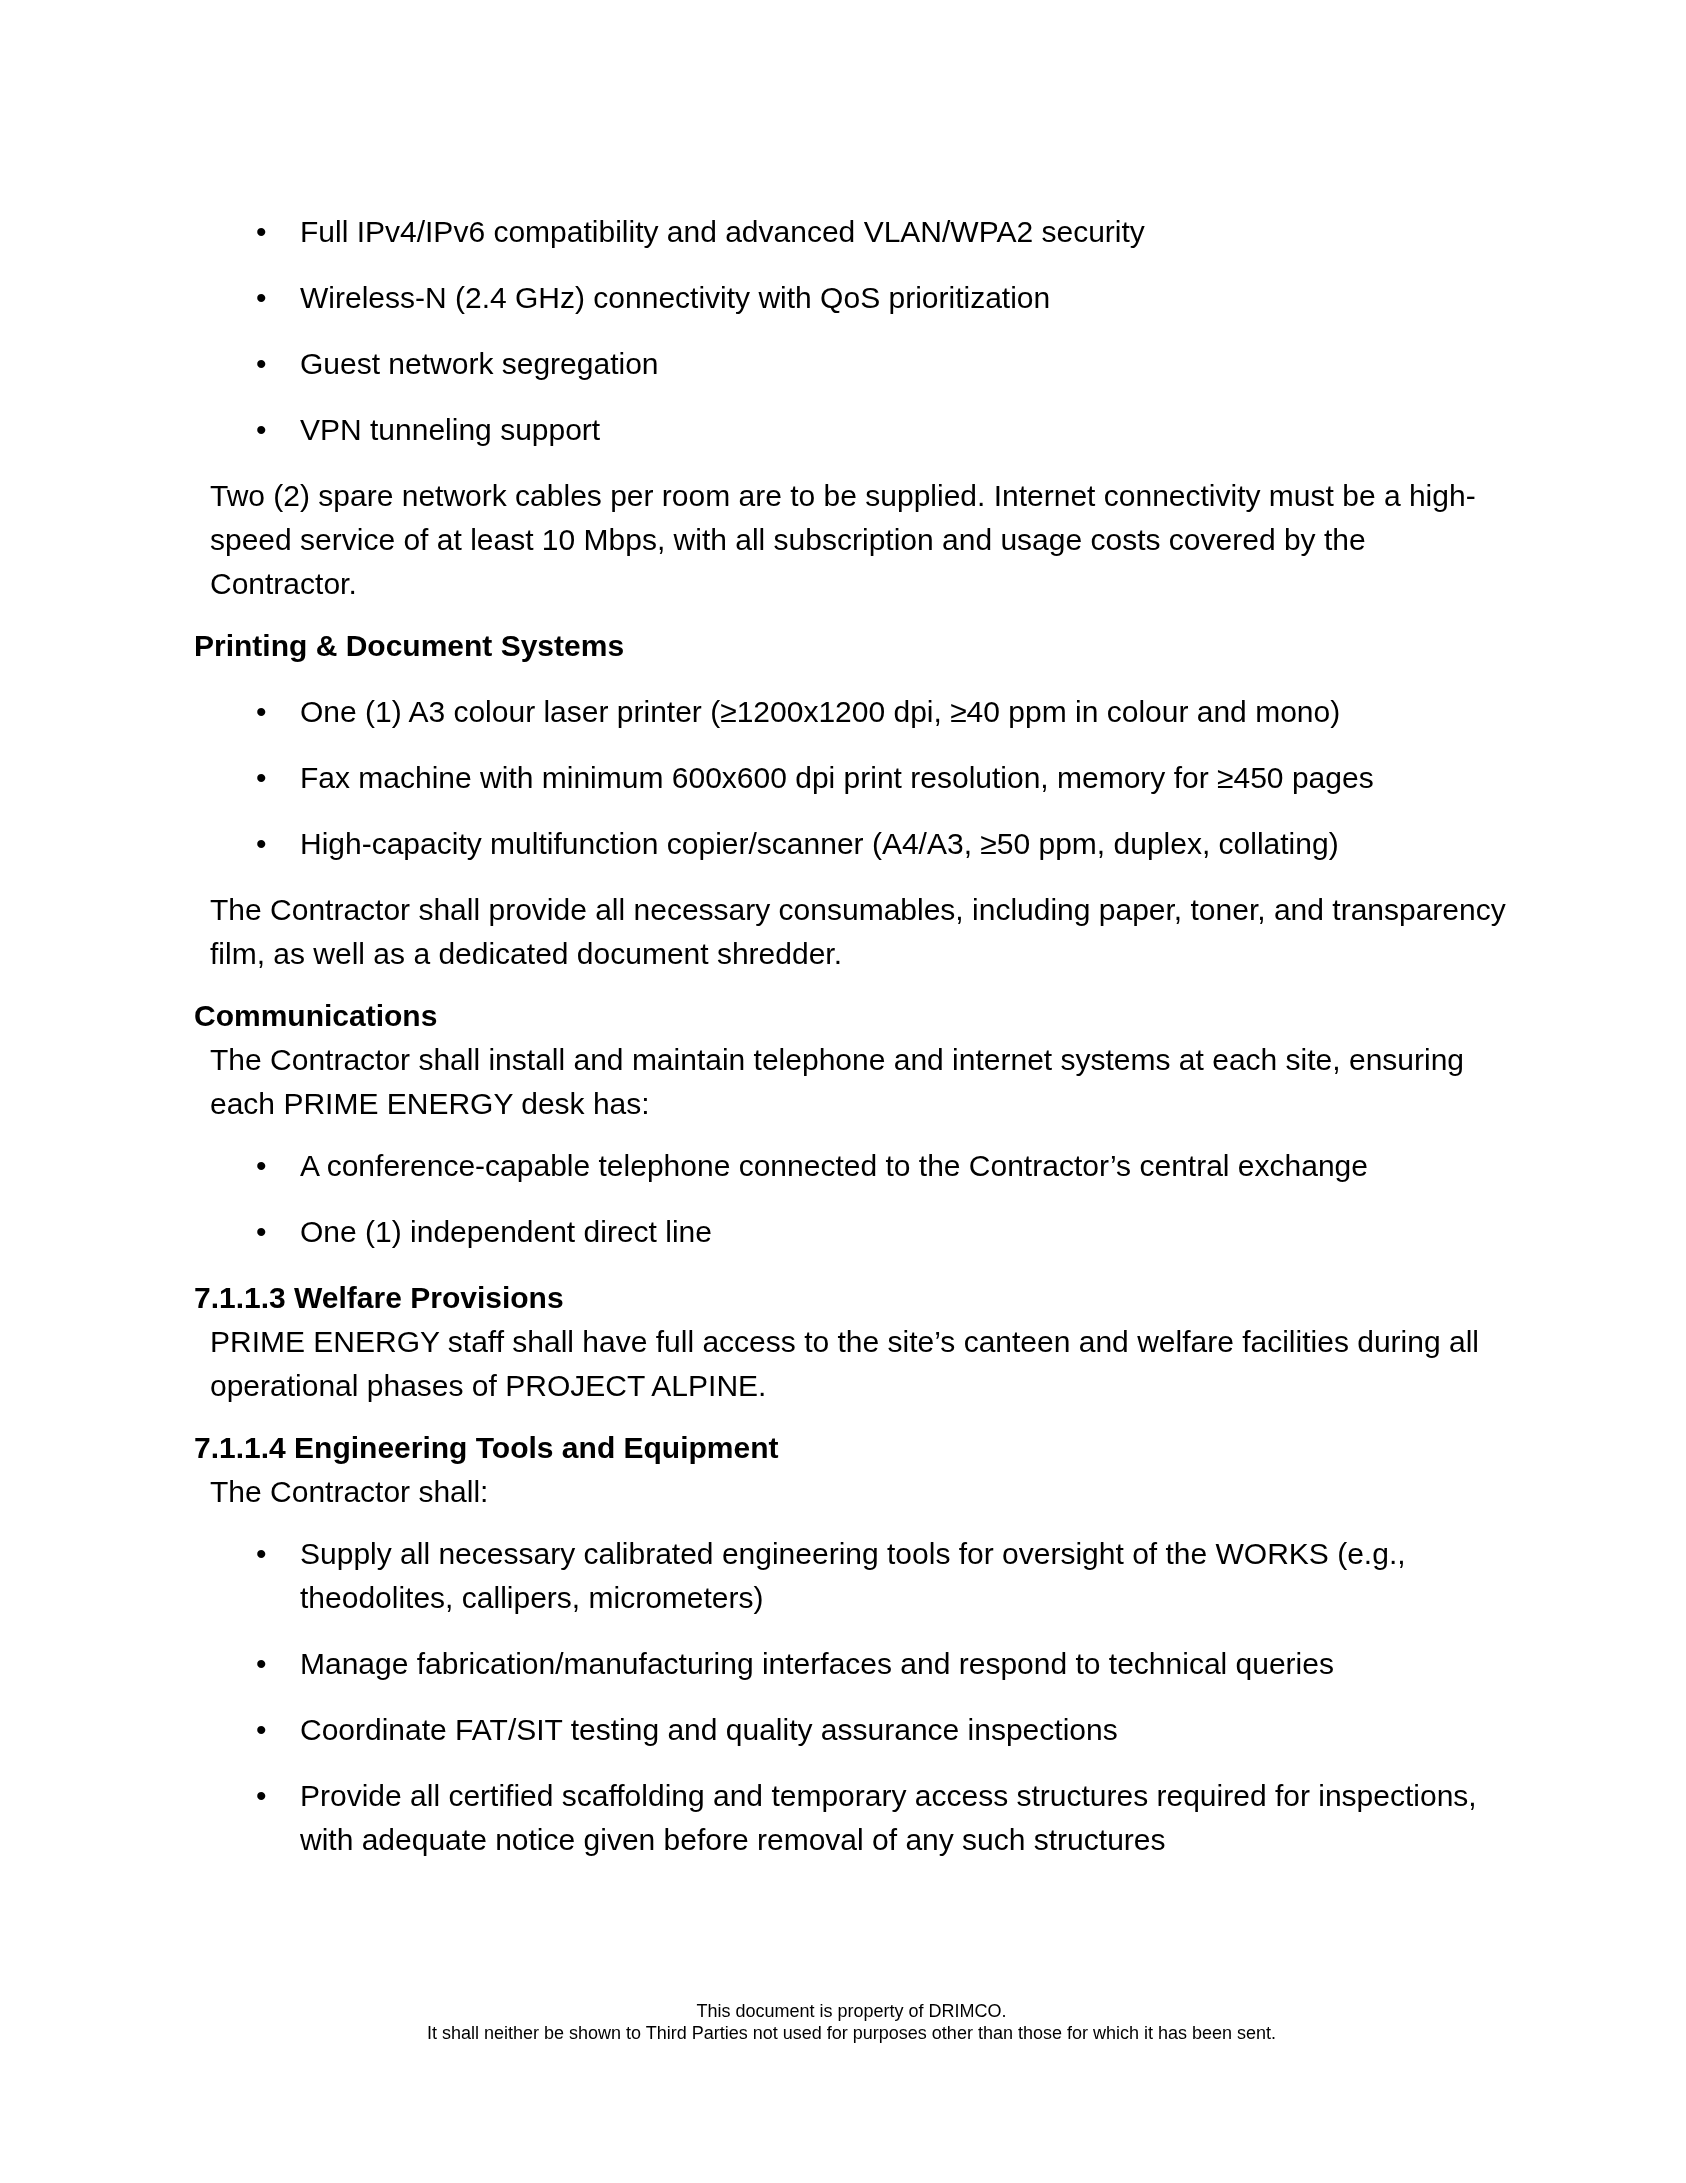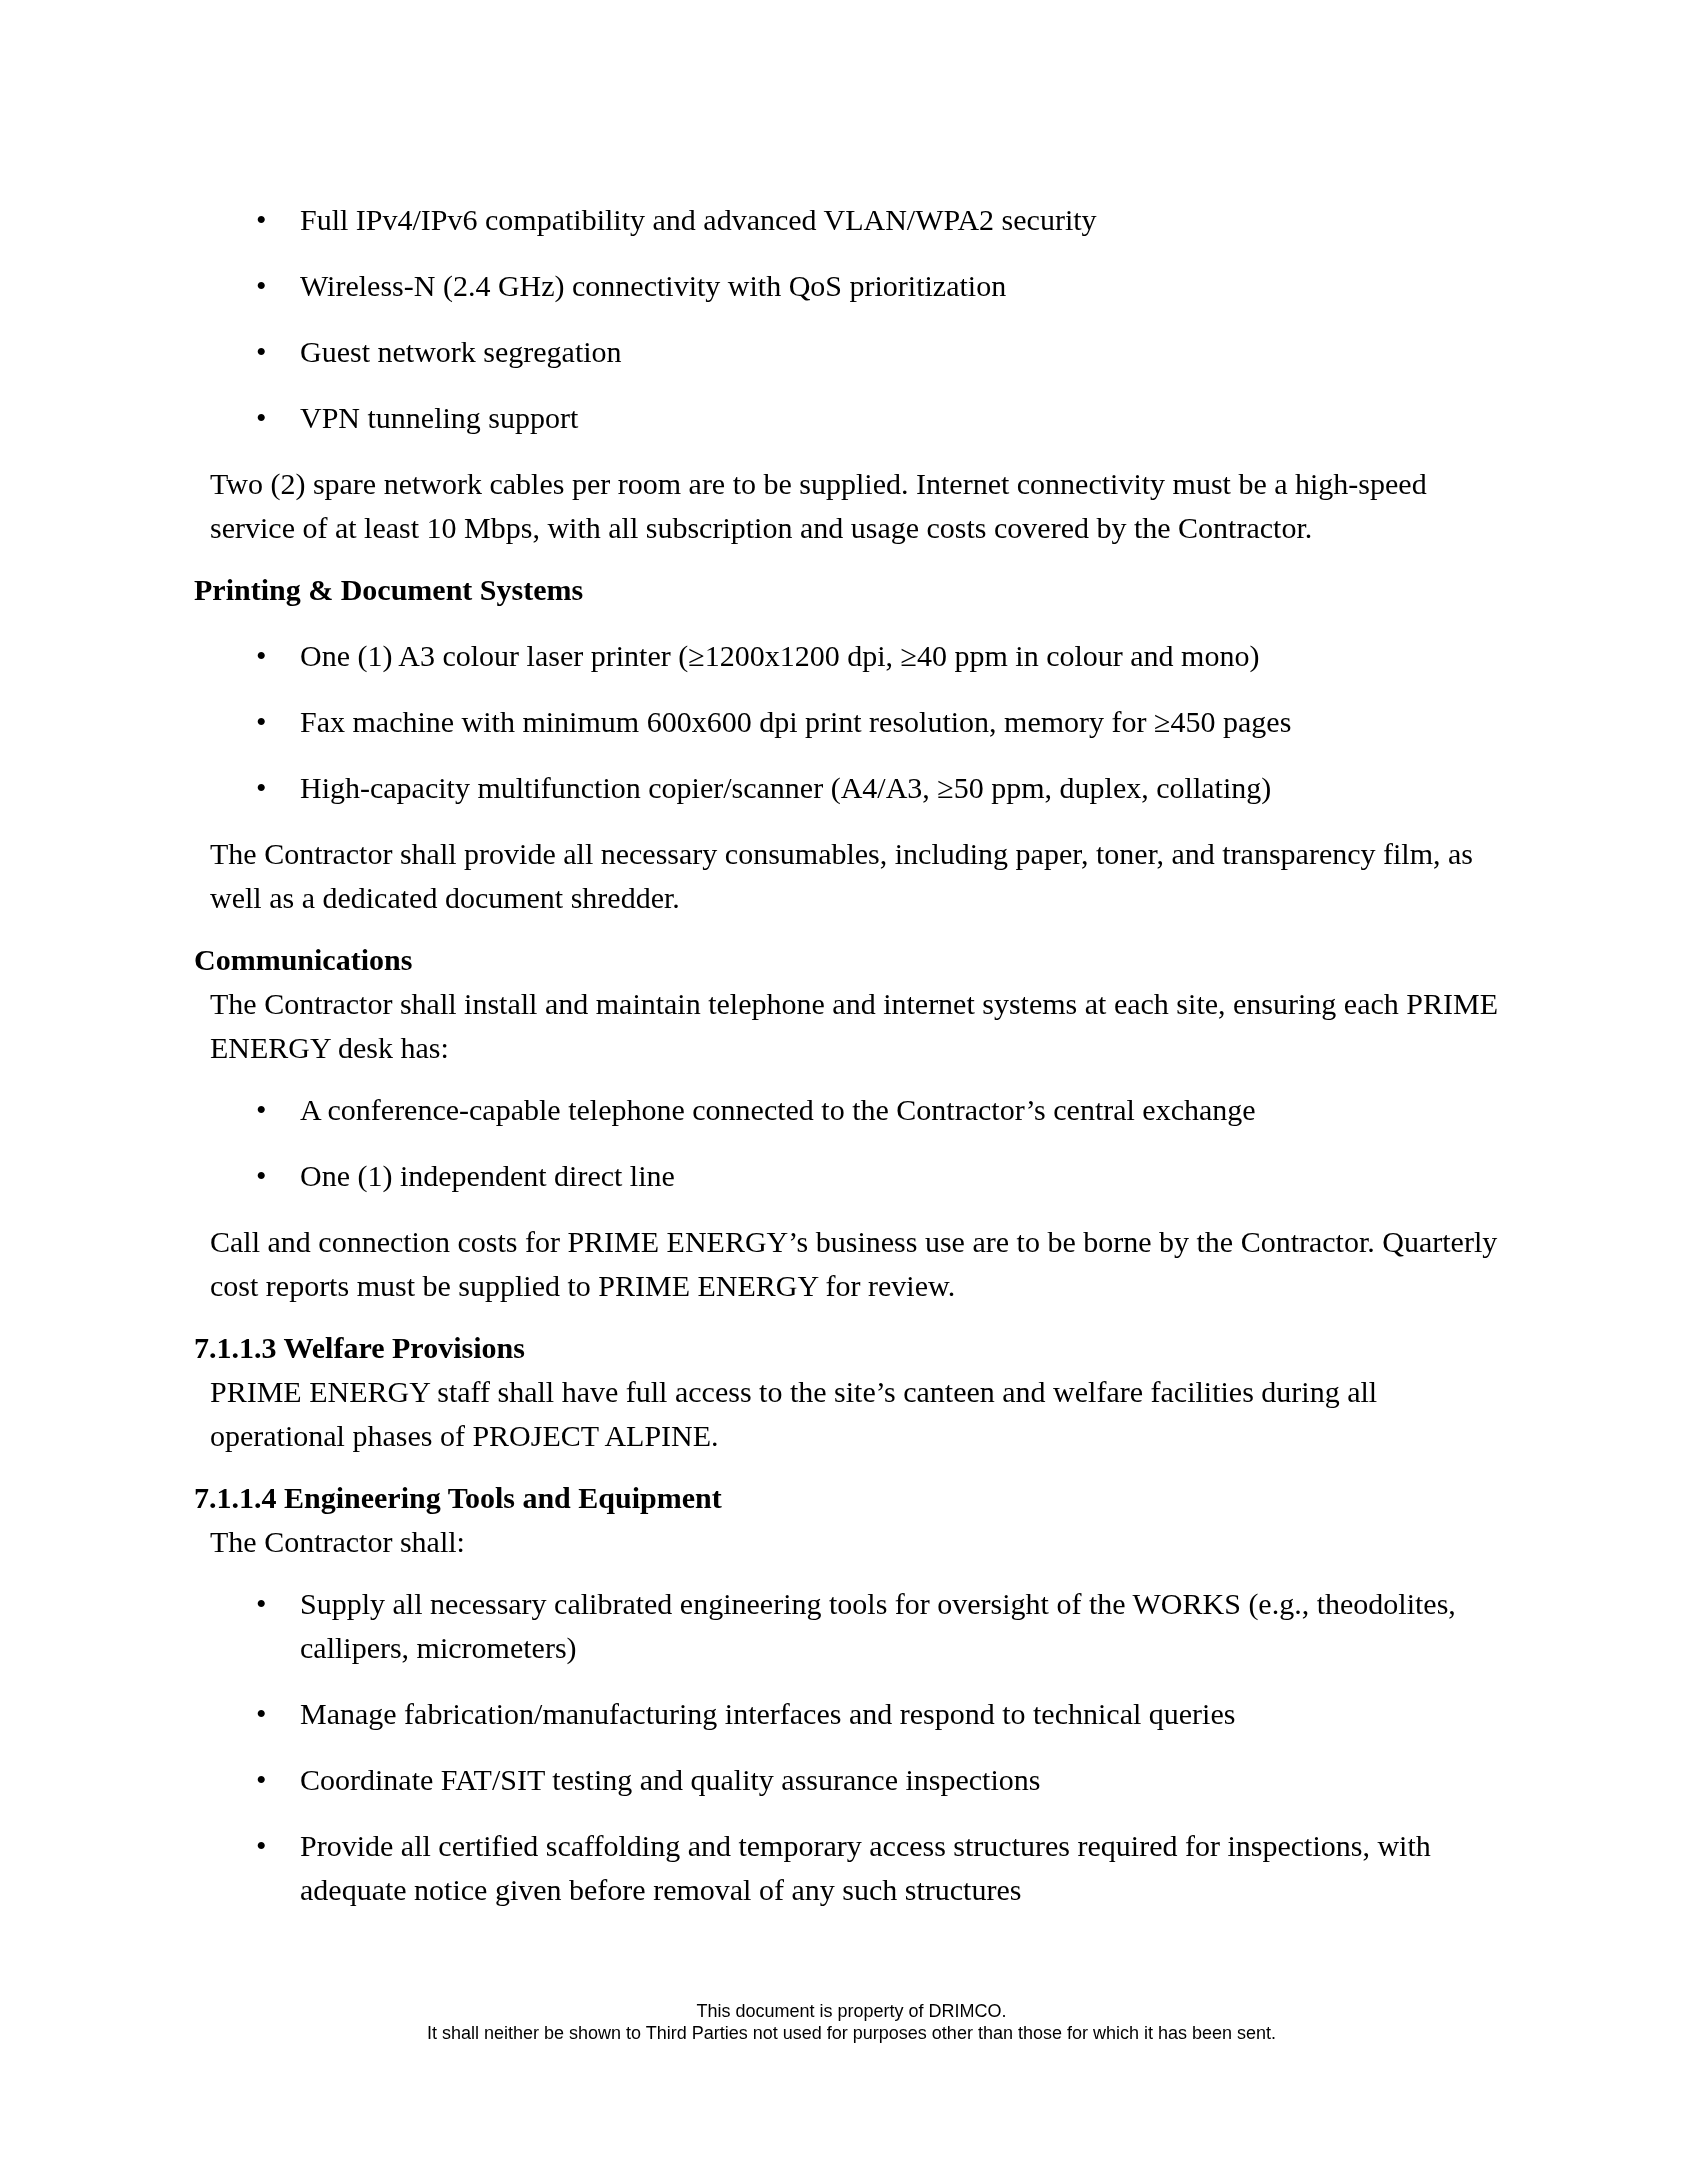--- a/index.html
+++ b/index.html
@@ -10,23 +10,22 @@
     background: #ffffff;
     color: #000000;
     font-family: "Liberation Sans", "DejaVu Sans", sans-serif;
     font-size: 30px;
     line-height: 44px;
     overflow: hidden;
   }
   .content {
     position: absolute;
     left: 194px;
-    top: 198px;
+    top: 210px;
     width: 1316px;
-    font-family: Liberation Serif, serif;
   }
   ul.doc-list {
     list-style: none;
     margin: 0;
     padding: 0;
   }
   ul.doc-list.gap-after { margin-bottom: 8px; }
   ul.doc-list li {
     position: relative;
     padding-left: 106px;
@@ -107,21 +106,20 @@
       <li>
         <span class="bullet"></span>
         <span>A conference-capable telephone connected to the Contractor’s central exchange</span>
       </li>
       <li>
         <span class="bullet"></span>
         <span>One (1) independent direct line</span>
       </li>
     </ul>
 
-    <p class="doc-para">Call and connection costs for PRIME ENERGY’s business use are to be borne by the Contractor. Quarterly cost reports must be supplied to PRIME ENERGY for review.</p>
 
     <div class="doc-heading">7.1.1.3 Welfare Provisions</div>
     <p class="doc-para">PRIME ENERGY staff shall have full access to the site’s canteen and welfare facilities during all operational phases of PROJECT ALPINE.</p>
 
     <div class="doc-heading">7.1.1.4 Engineering Tools and Equipment</div>
     <p class="doc-para">The Contractor shall:</p>
 
     <ul class="doc-list">
       <li>
         <span class="bullet"></span>

